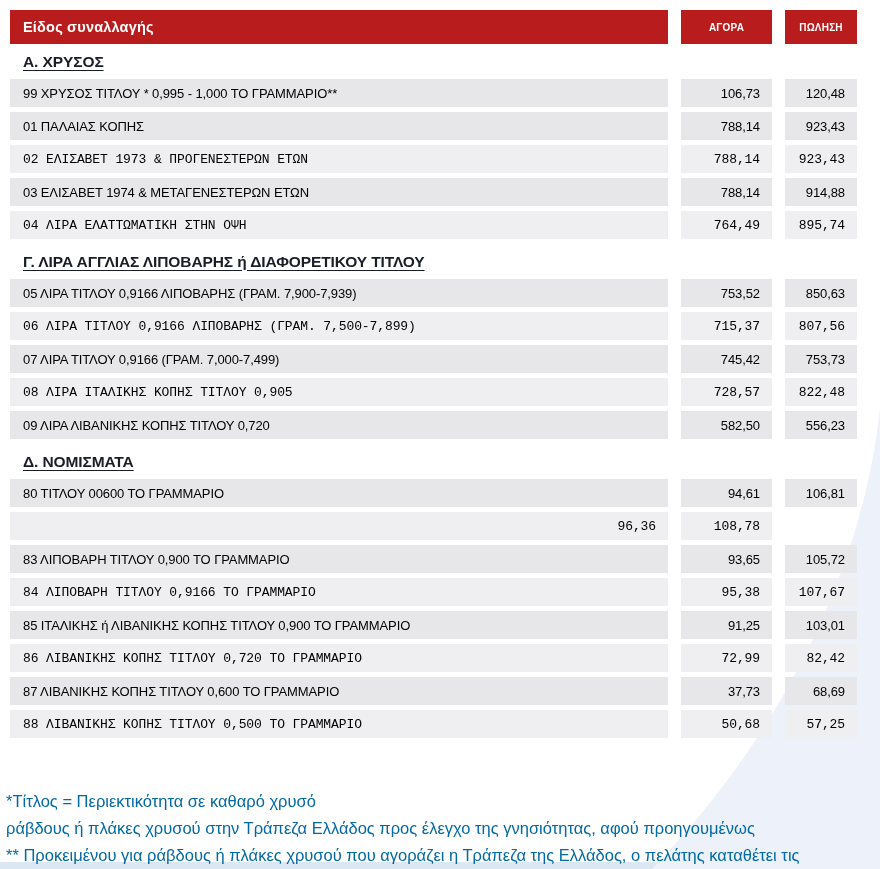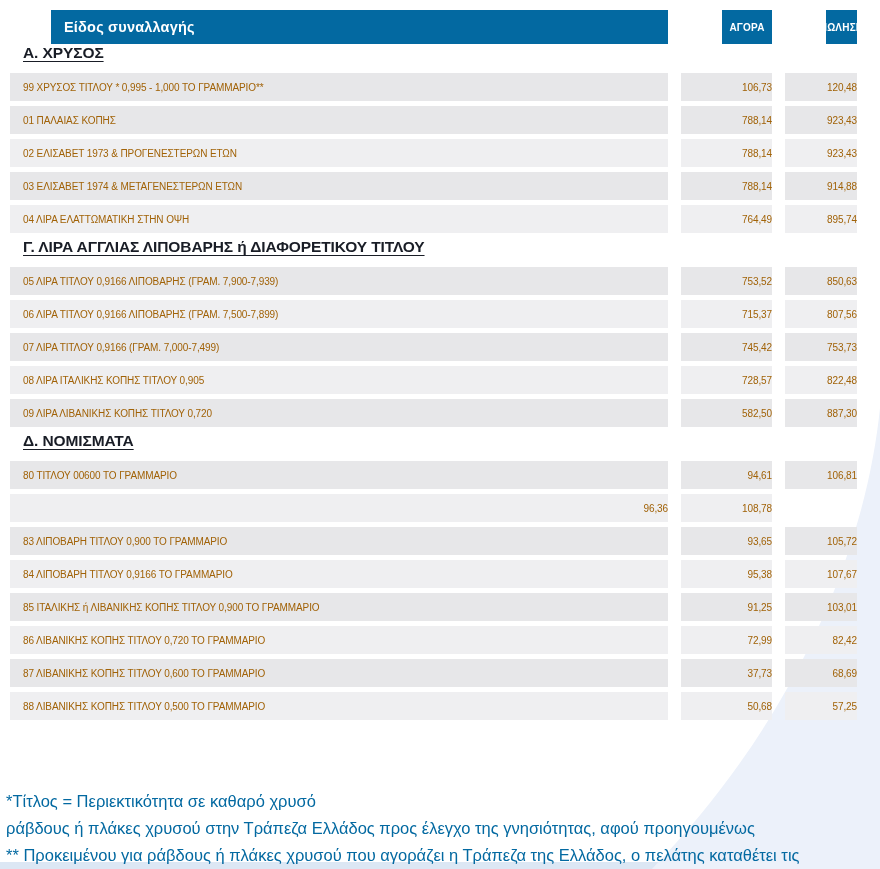--- a/index.html
+++ b/index.html
@@ -9,38 +9,38 @@
     font-family:"Liberation Sans", sans-serif;
   }
   .bg-svg { position:absolute; left:0; top:0; z-index:0; }
 
   .table-wrap { position:absolute; left:10px; top:10px; width:847px; z-index:1; }
 
   .grid-row { display:grid; grid-template-columns:658px 91px 72px; column-gap:13px; }
 
   .header-row { height:34px; }
   .header-cell {
-    background:#0369a1; color:#ffffff; font-weight:bold;
-    display:flex; align-items:center; font-size:14.5px; letter-spacing:0.2px;margin-left:41px;
+    background:#b91c1c; color:#ffffff; font-weight:bold;
+    display:flex; align-items:center; font-size:14.5px; letter-spacing:0.2px;
   }
   .header-cell.first { padding-left:13px; justify-content:flex-start; }
   .header-cell.numh { justify-content:center; font-size:10px; }
 
-  .section-row { height:29px; display:flex; padding-left:13px; }
+  .section-row { height:35px; display:flex; align-items:center; padding-left:13px; }
   .section-title {
     font-weight:bold; font-size:15.5px; color:#191d26;
     text-decoration:underline; text-underline-offset:3px; letter-spacing:-0.1px;
   }
 
   .data-row { height:28px; margin-bottom:5px; }
-  .cell { display:flex; align-items:center; font-size:10px; color:#a16207; letter-spacing:-0.1px; }
+  .cell { display:flex; align-items:center; font-size:13px; color:#000000; letter-spacing:-0.1px; }
   .cell.desc { padding-left:13px; }
-  .cell.num { justify-content:flex-end; padding-right:0; }
+  .cell.num { justify-content:flex-end; padding-right:12px; }
   .row-dark  .cell { background:#e7e7e9; }
-  .row-light .cell { background:#efeff1; }
+  .row-light .cell { background:#efeff1;font-family:Liberation Mono, monospace; }
 
   .footnotes {
     position:absolute; left:6px; top:788px; z-index:1;
     color:#0369a1; font-size:16.5px; white-space:nowrap;
   }
   .footnote-line { line-height:27px; height:27px; }
 </style>
 </head>
 <body>
 
@@ -103,21 +103,21 @@
         <div class="cell num">753,73</div>
       </div>
       <div class="grid-row data-row row-light">
         <div class="cell desc">08 ΛΙΡΑ ΙΤΑΛΙΚΗΣ ΚΟΠΗΣ ΤΙΤΛΟΥ 0,905</div>
         <div class="cell num">728,57</div>
         <div class="cell num">822,48</div>
       </div>
       <div class="grid-row data-row row-dark">
         <div class="cell desc">09 ΛΙΡΑ ΛΙΒΑΝΙΚΗΣ ΚΟΠΗΣ ΤΙΤΛΟΥ 0,720</div>
         <div class="cell num">582,50</div>
-        <div class="cell num">887,30</div>
+        <div class="cell num">556,23</div>
       </div>
       <div class="section-row">
         <span class="section-title">Δ. ΝΟΜΙΣΜΑΤΑ</span>
       </div>
       <div class="grid-row data-row row-dark">
         <div class="cell desc">80 ΤΙΤΛΟΥ 00600 ΤΟ ΓΡΑΜΜΑΡΙΟ</div>
         <div class="cell num">94,61</div>
         <div class="cell num">106,81</div>
       </div>
       <div class="grid-row data-row row-light">

